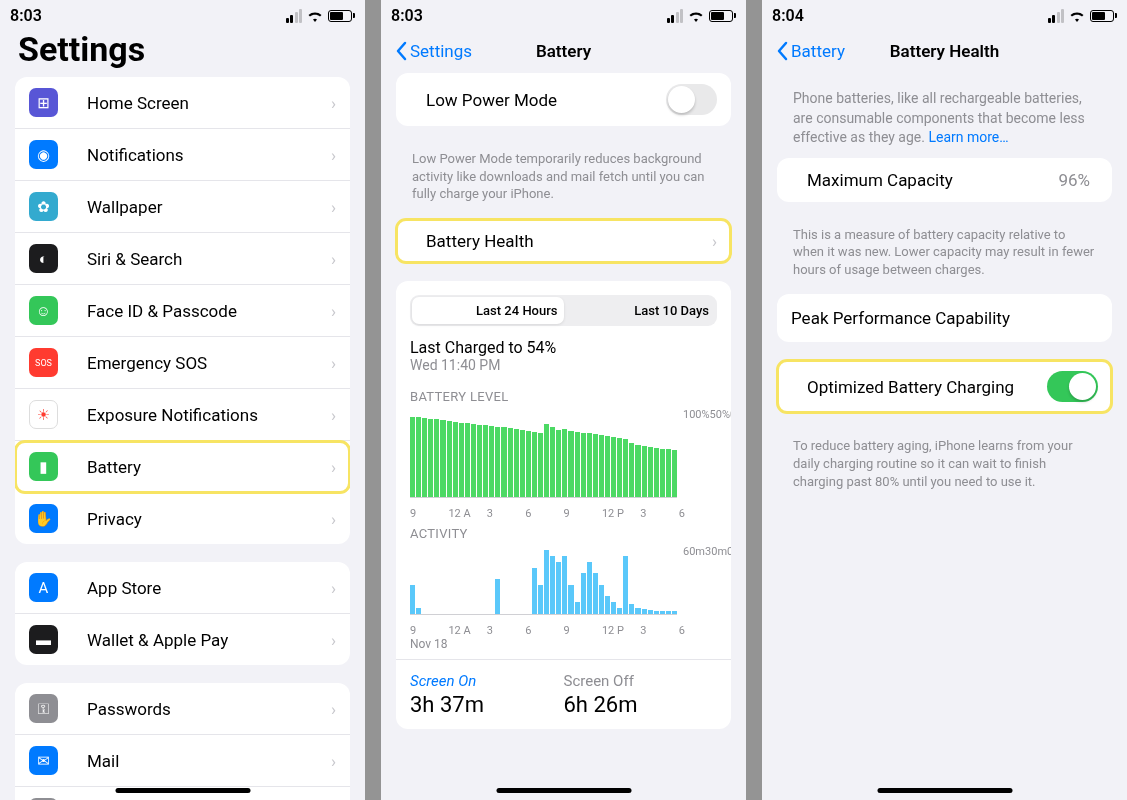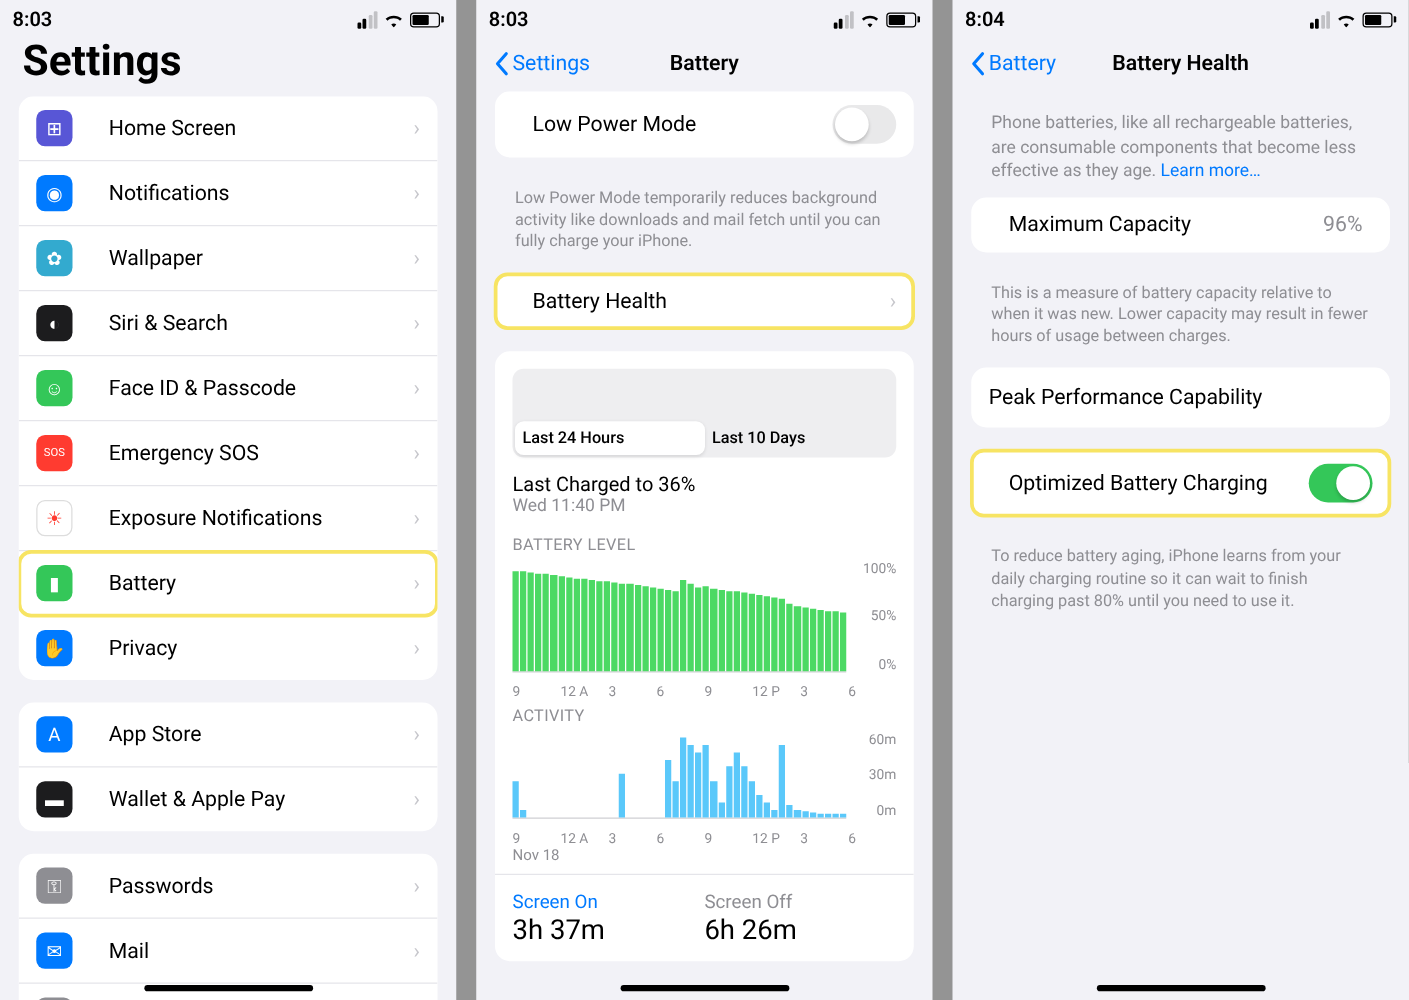--- a/index.html
+++ b/index.html
@@ -29,40 +29,40 @@
   .row .label{flex:1;font-size:17px;color:#000;margin-left:16px;}
   .row .chev{color:#c7c7cc;font-size:17px;}
   .row .value{color:#8e8e93;font-size:17px;margin-right:8px;}
   .highlight{outline:3px solid #f7e463;outline-offset:-2px;border-radius:10px;}
   .toggle{width:51px;height:31px;border-radius:16px;background:#e9e9ea;position:relative;}
   .toggle.on{background:#34c759;}
   .toggle .knob{width:27px;height:27px;border-radius:50%;background:#fff;position:absolute;top:2px;left:2px;box-shadow:0 2px 3px rgba(0,0,0,.2);}
   .toggle.on .knob{left:22px;}
   .footer-text{font-size:13px;color:#8e8e93;padding:6px 16px 16px;line-height:1.35;}
   .seg{display:flex;background:#eeeef0;border-radius:9px;padding:2px;margin:14px 14px 8px;}
-  .seg div{flex:1;text-align:left;padding:6px;font-size:13px;font-weight:500;border-radius:7px;margin-top:40px;}
+  .seg div{flex:1;text-align:right;padding:6px;font-size:13px;font-weight:500;border-radius:7px;}
   .seg .active{background:#fff;box-shadow:0 1px 3px rgba(0,0,0,.1);}
   .charged{padding:4px 14px 10px;}
   .charged .t{font-size:16px;}
   .charged .d{font-size:14px;color:#8e8e93;}
   .chartlabel{font-size:13px;color:#8e8e93;padding:6px 14px 2px;letter-spacing:.3px;}
   .chart{padding:2px 14px 6px;position:relative;}
   .chartbox{display:flex;gap:6px;}
   .bars{flex:1;display:flex;align-items:flex-end;height:90px;gap:1px;border-bottom:.5px solid #d0d0d4;}
   .bars.sm{height:70px;}
   .bars div{flex:1;background:#4cd964;}
   .bars.act div{background:#5ac8fa;}
-  .ylabels{display:flex;flex-direction:column;justify-content:space-between;font-size:11px;color:#8e8e93;text-align:right;width:34px;}
+  .ylabels{display:flex;flex-direction:row;justify-content:space-between;font-size:11px;color:#8e8e93;text-align:right;width:34px;}
   .xaxis{display:flex;font-size:11px;color:#8e8e93;padding:3px 14px 0;}
   .xaxis span{flex:1;}
   .date{font-size:12px;color:#8e8e93;padding:0 14px 8px;}
   .screen-stats{display:flex;padding:12px 14px;border-top:.5px solid #e5e5ea;}
   .screen-stats>div{flex:1;}
   .screen-stats .h{font-size:15px;}
-  .screen-stats .on .h{color:#007aff;}
+  .screen-stats .on .h{color:#007aff;font-style:italic;}
   .screen-stats .off .h{color:#8e8e93;}
   .screen-stats .v{font-size:22px;margin-top:2px;}
   .homebar{position:absolute;bottom:7px;left:50%;transform:translateX(-50%);width:135px;height:5px;background:#000;border-radius:3px;}
   .intro{font-size:14px;color:#8e8e93;padding:16px 16px 10px;line-height:1.4;}
   .intro a{color:#007aff;text-decoration:none;}
   .section-header{font-size:17px;padding:14px 14px;}
 </style>
 </head>
 <body>
 
@@ -216,21 +216,21 @@
           <span class="label">Battery Health</span>
           <span class="chev">›</span>
         </div>
       </div>
       <div class="group">
         <div class="seg">
           <div class="active">Last 24 Hours</div>
           <div>Last 10 Days</div>
         </div>
         <div class="charged">
-          <div class="t">Last Charged to 36%</div>
+          <div class="t">Last Charged to 54%</div>
           <div class="d">Wed 11:40 PM</div>
         </div>
         <div class="chartlabel">BATTERY LEVEL</div>
         <div class="chart">
           <div class="chartbox">
               <div class="bars" id="blbars">
                 <div style="height: 89%;"></div>
                 <div style="height: 89%;"></div>
                 <div style="height: 88%;"></div>
                 <div style="height: 87%;"></div>

